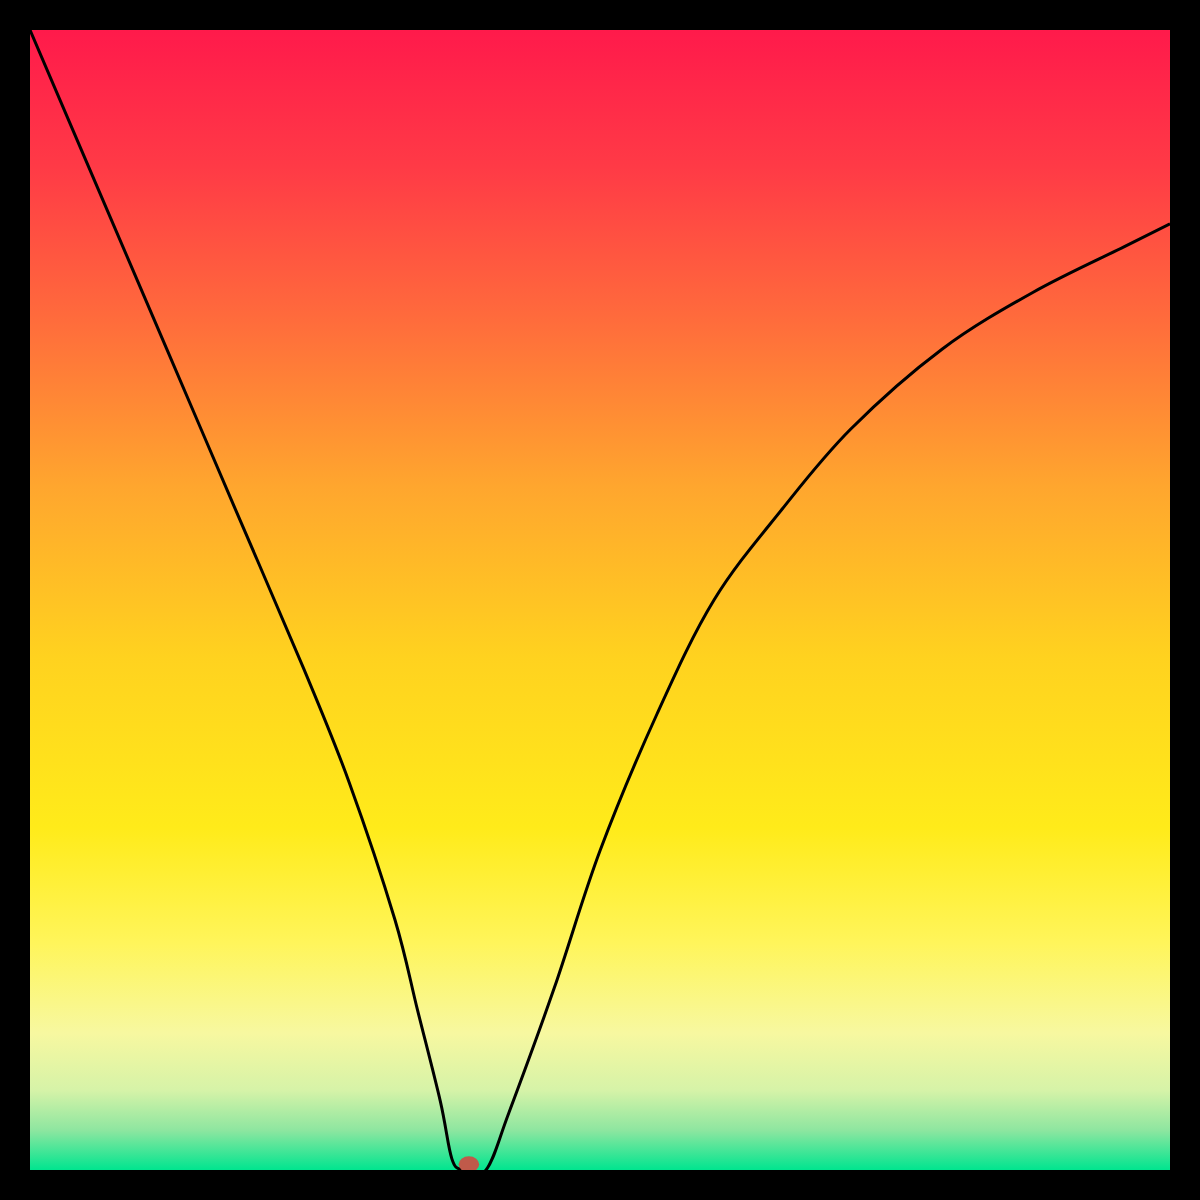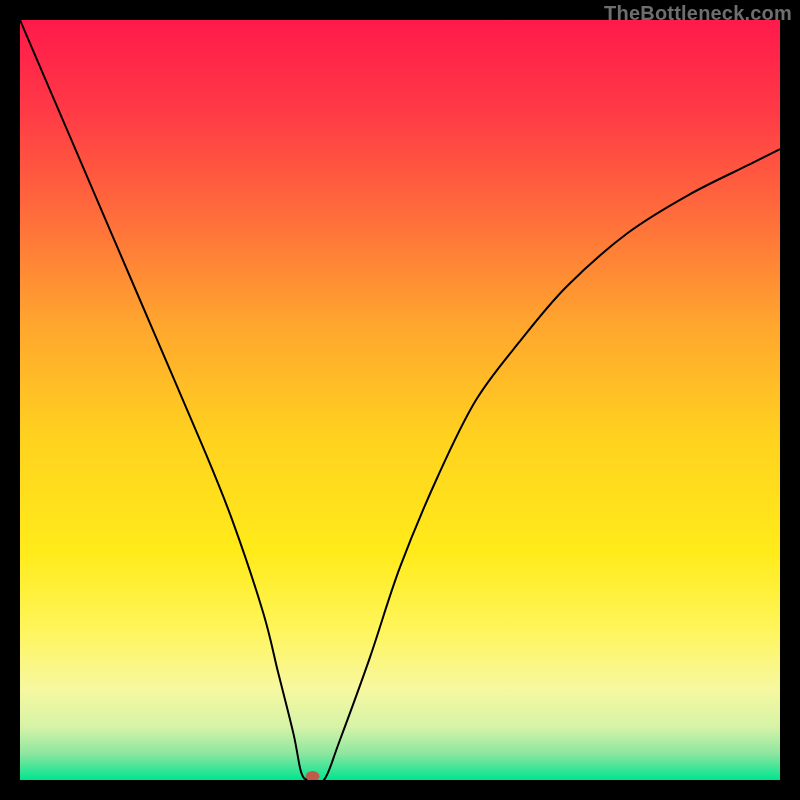--- a/index.html
+++ b/index.html
@@ -47,21 +47,20 @@
     font-weight: 600;
     color: #6e6e6e;
     letter-spacing: 0.2px;
   }
 </style>
 </head>
 <body>
 
 <div class="frame">
 
-  <div class="watermark">TheBottleneck.com</div>
 
   <div class="plot">
     <svg class="gradient" viewBox="0 0 100 100" preserveAspectRatio="none">
       <defs>
         <linearGradient id="bg" x1="0" y1="0" x2="0" y2="1">
             <stop offset="0.00%" stop-color="#ff1a4b"></stop>
             <stop offset="12.00%" stop-color="#ff3a46"></stop>
             <stop offset="25.00%" stop-color="#ff6a3c"></stop>
             <stop offset="40.00%" stop-color="#ffa62e"></stop>
             <stop offset="55.00%" stop-color="#ffd21f"></stop>

